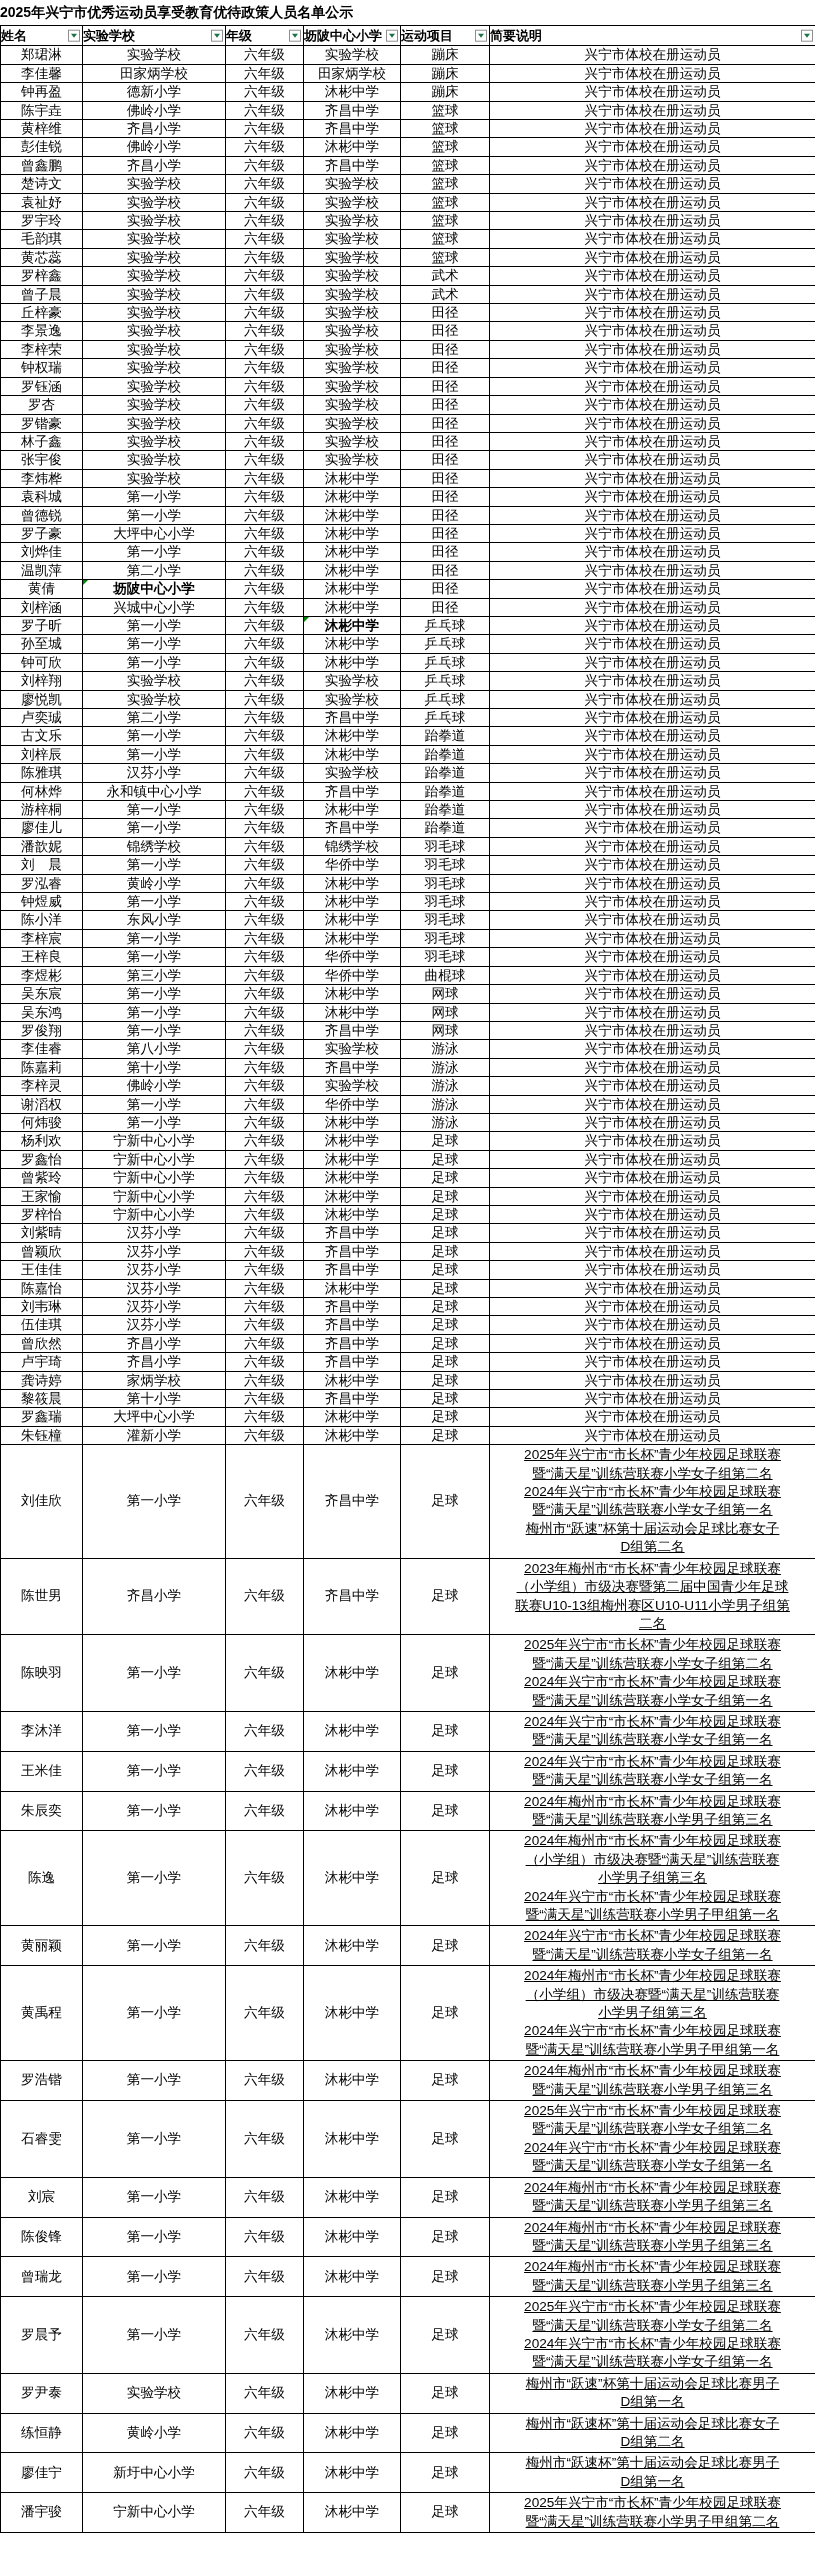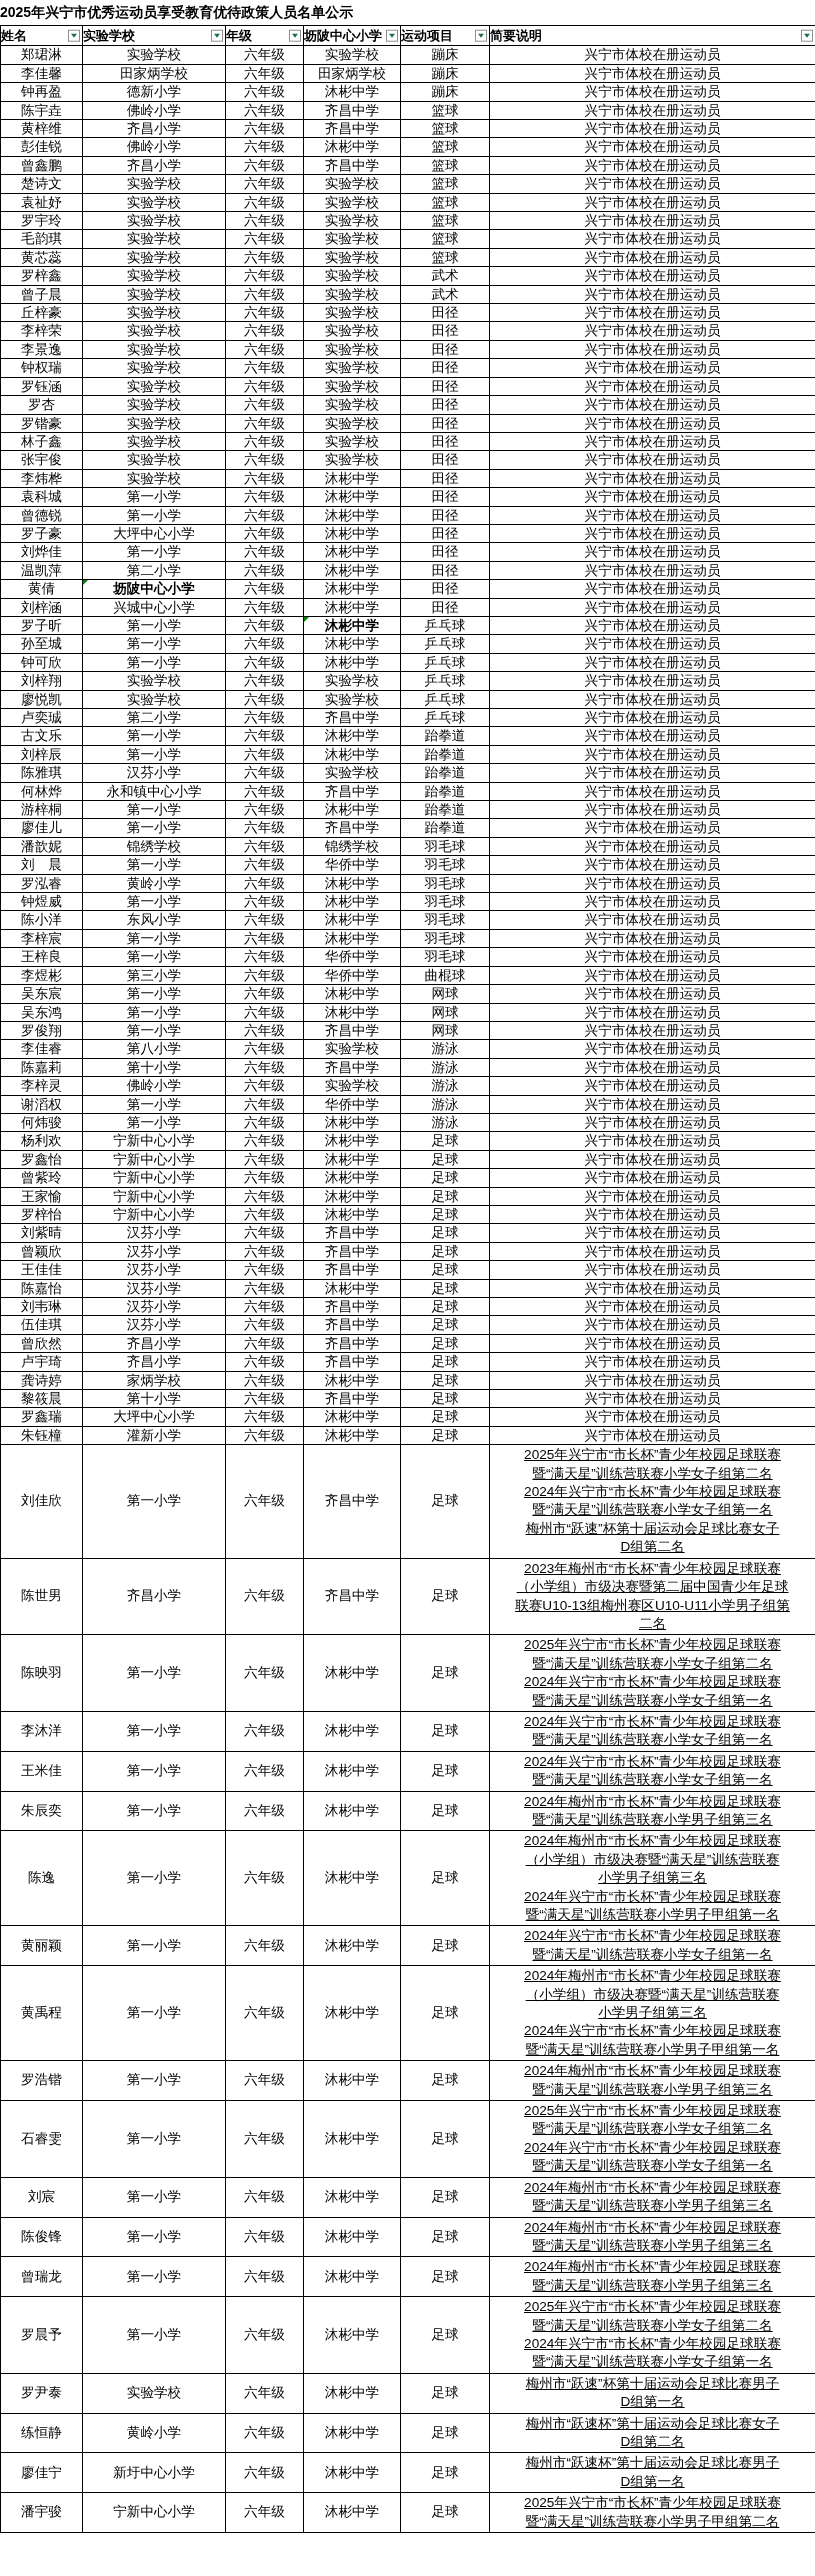--- a/index.html
+++ b/index.html
@@ -167,29 +167,29 @@
       </tr>
       <tr>
         <td>丘梓豪</td>
         <td>实验学校</td>
         <td>六年级</td>
         <td>实验学校</td>
         <td>田径</td>
         <td class="note-cell">兴宁市体校在册运动员</td>
       </tr>
       <tr>
+        <td>李景逸</td>
+        <td>实验学校</td>
+        <td>六年级</td>
+        <td>实验学校</td>
+        <td>田径</td>
+        <td class="note-cell">兴宁市体校在册运动员</td>
+      </tr>
+      <tr>
         <td>李梓荣</td>
-        <td>实验学校</td>
-        <td>六年级</td>
-        <td>实验学校</td>
-        <td>田径</td>
-        <td class="note-cell">兴宁市体校在册运动员</td>
-      </tr>
-      <tr>
-        <td>李景逸</td>
         <td>实验学校</td>
         <td>六年级</td>
         <td>实验学校</td>
         <td>田径</td>
         <td class="note-cell">兴宁市体校在册运动员</td>
       </tr>
       <tr>
         <td>钟权瑞</td>
         <td>实验学校</td>
         <td>六年级</td>

